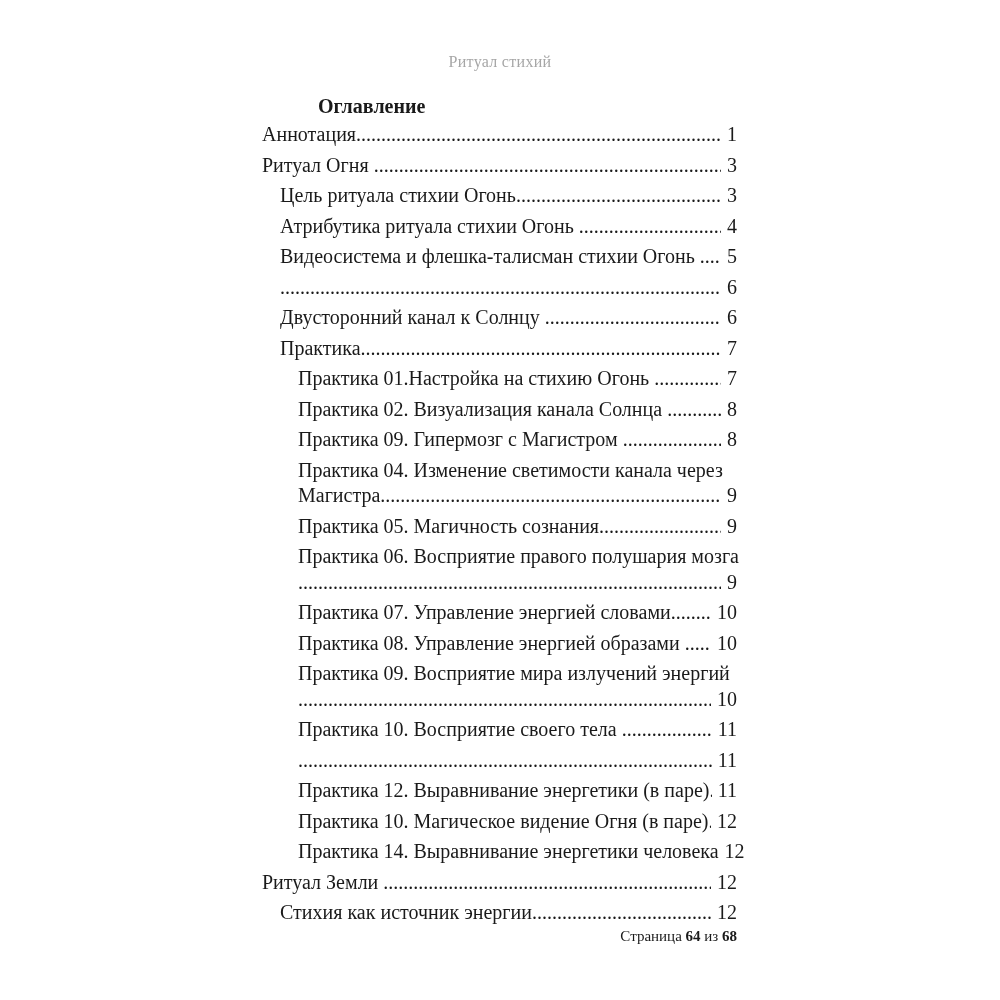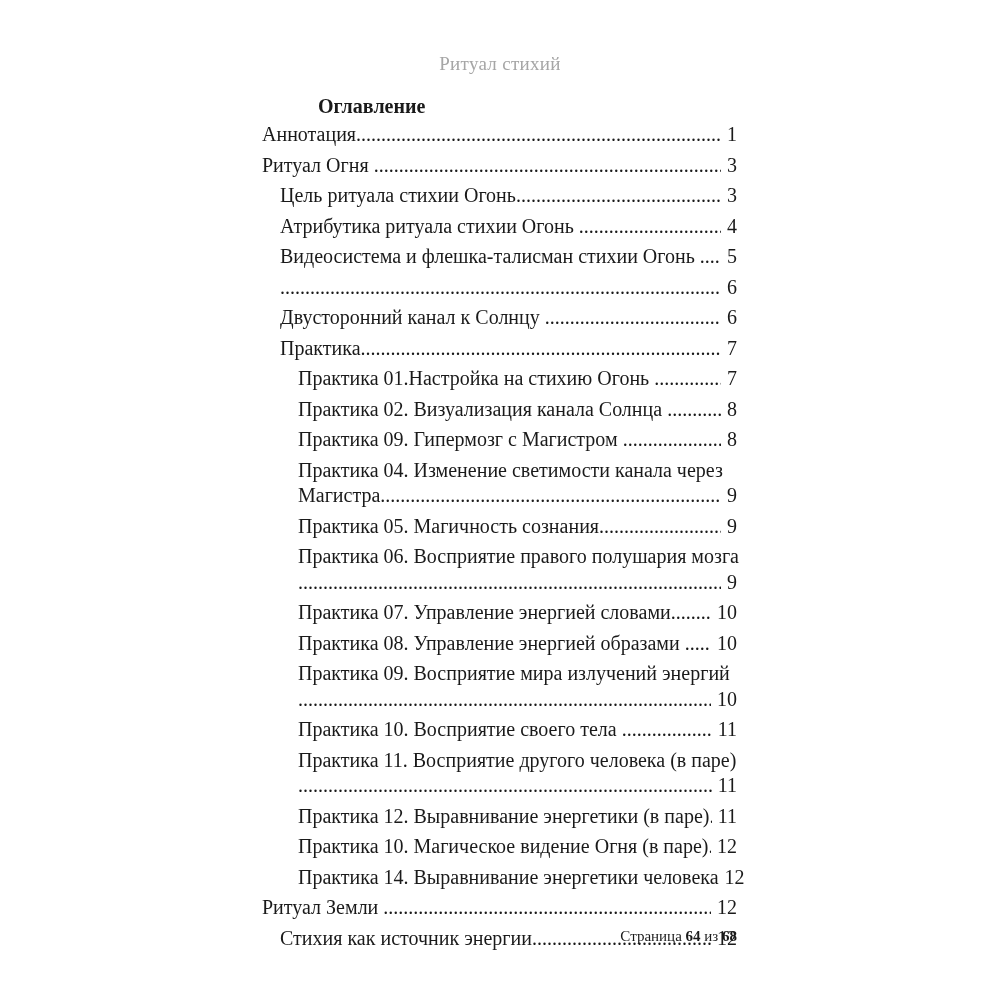--- a/index.html
+++ b/index.html
@@ -12,21 +12,21 @@
     color: #1a1a1a;
     overflow: hidden;
     position: relative;
   }
   .running-header {
     position: absolute;
     top: 53px;
     left: 0;
     right: 0;
     text-align: center;
-    font-size: 19px;
+    font-size: 16px;
     color: #a6a6a6;
     letter-spacing: 0.3px;
   }
   .content {
     position: absolute;
     top: 94px;
     left: 262px;
     width: 475px;
     font-family: Liberation Serif, serif;
   }
@@ -217,24 +217,20 @@
         </div>
       </div>
       <div class="toc-entry lvl2">
         <div class="toc-line">
           <span class="toc-text">Практика 10. Восприятие своего тела </span>
           <span class="dots"></span>
           <span class="pagenum">11</span>
         </div>
       </div>
       <div class="toc-entry lvl2">
-        <div class="toc-line no-leader">
-          <span class="toc-text">Практика 11. Восприятие другого человека (в паре)</span>
-          <span class="dots"></span>
-        </div>
         <div class="toc-line">
           <span class="toc-text"></span>
           <span class="dots"></span>
           <span class="pagenum">11</span>
         </div>
       </div>
       <div class="toc-entry lvl2">
         <div class="toc-line">
           <span class="toc-text">Практика 12. Выравнивание энергетики (в паре)</span>
           <span class="dots"></span>

